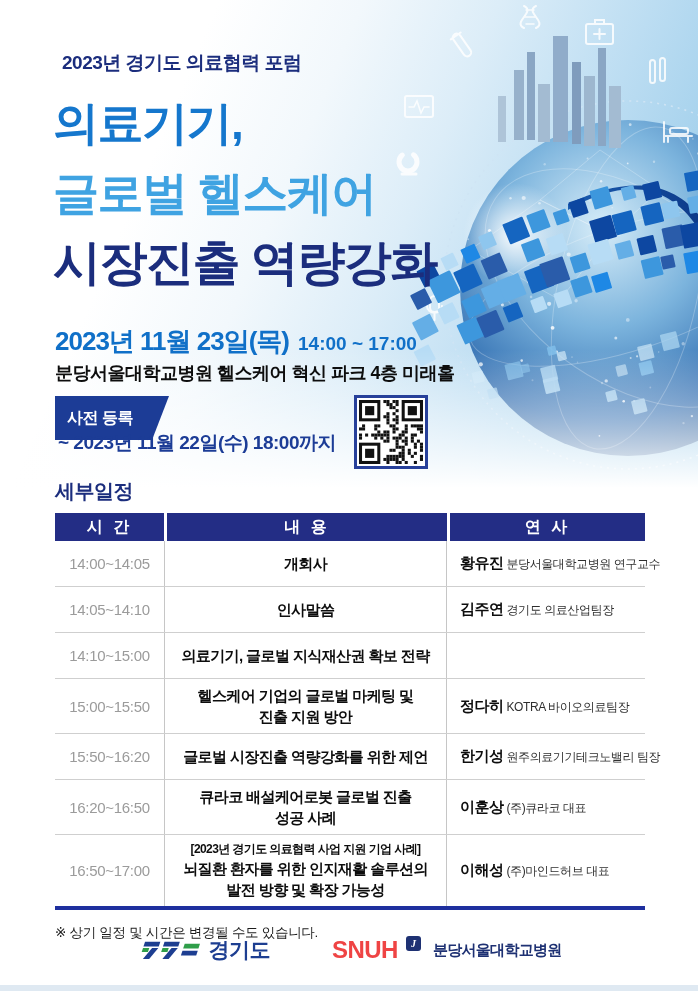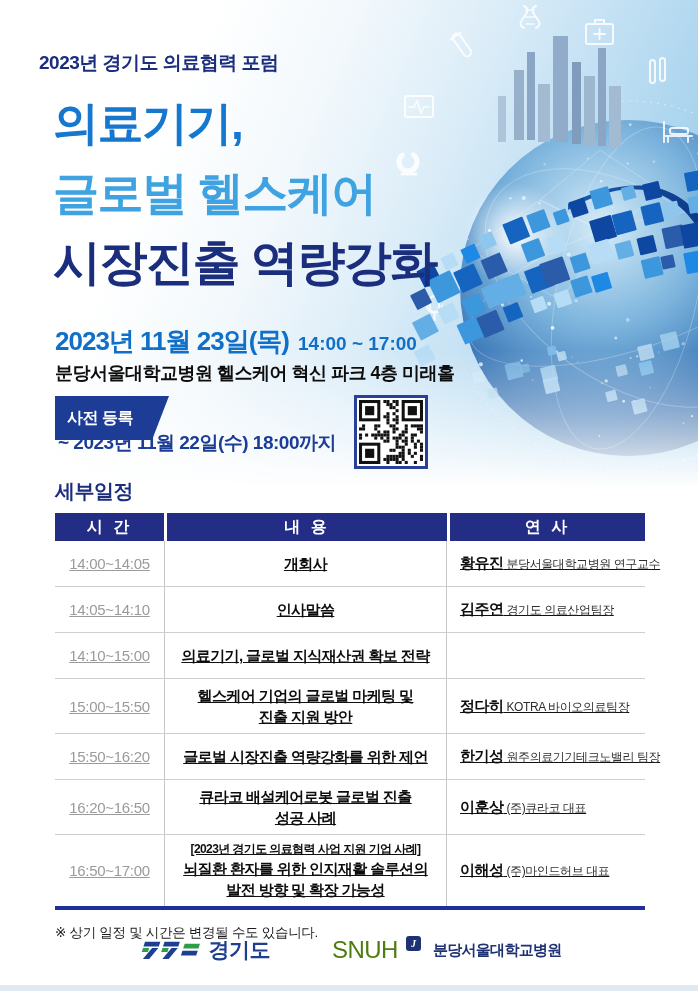--- a/index.html
+++ b/index.html
@@ -12,21 +12,21 @@
     position:absolute;left:0;top:0;width:698px;height:500px;overflow:hidden;
     background:linear-gradient(113deg,#ffffff 24%,#f2f8fc 40%,#dcedf8 55%,#bcddf2 72%,#9accea 90%,#8fc6e8 100%);
   }
   .hero-bg::after{
     content:"";position:absolute;left:0;right:0;bottom:0;height:150px;
     background:linear-gradient(to bottom,rgba(255,255,255,0) 0%,#ffffff 92%);
     pointer-events:none;
   }
   .decor-svg{position:absolute;left:0;top:0;}
   .event-label{
-    position:absolute;left:39px;top:50px;font-size:19px;font-weight:800;
+    position:absolute;left:62px;top:50px;font-size:19px;font-weight:800;
     color:var(--navy,#1b2f80);letter-spacing:-0.5px;
   }
   .title{position:absolute;left:53px;top:88px;margin:0;line-height:70px;font-weight:800;letter-spacing:-1.5px;}
   .title span{display:block;font-size:46px;}
   .title .t1{color:var(--title-blue,#1577cd);}
   .title .t2{color:var(--title-light,#3fa3e2);}
   .title .t3{color:var(--navy,#1b2b7d);font-size:48px;}
   .date-row{position:absolute;left:55px;top:324px;display:flex;align-items:baseline;gap:9px;}
   .date-main{font-size:26px;font-weight:800;color:var(--date-blue,#1070c8);letter-spacing:-1px;}
   .date-time{font-size:19px;font-weight:700;color:var(--date-blue,#1070c8);}
@@ -47,35 +47,35 @@
   .schedule h2{margin:0 0 8px 0;font-size:20px;font-weight:800;color:var(--navy,#1b2f80);letter-spacing:-0.5px;}
   .stable{border-bottom:4px solid var(--underline,#1e2f9e);}
   .thead{display:grid;grid-template-columns:109px 283px 1fr;}
   .thead .hcell{
     background:var(--table-header,#232d85);color:#fff;font-size:16px;font-weight:800;
     height:28px;display:flex;align-items:center;justify-content:center;letter-spacing:3px;
   }
   .thead .hcell + .hcell{border-left:3px solid #fff;}
   .trow{display:grid;grid-template-columns:109px 283px 1fr;min-height:45px;}
   .trow + .trow{border-top:1px solid #cfcfcf;}
-  .trow .cell{display:flex;flex-direction:column;justify-content:center;padding:6px 0;box-sizing:border-box;text-decoration:underline;}
+  .trow .cell{display:flex;flex-direction:column;justify-content:center;padding:6px 0;box-sizing:border-box;}
   .trow .time{align-items:center;color:#9b9b9b;font-size:15px;letter-spacing:-0.3px;}
   .trow .content{align-items:center;border-left:1px solid #c6c6c6;border-right:1px solid #c6c6c6;}
   .cline{font-size:15px;font-weight:800;color:#0d0d0d;white-space:nowrap;line-height:21px;letter-spacing:-0.6px;}
   .tag{font-size:12px;font-weight:800;color:#0d0d0d;white-space:nowrap;line-height:17px;letter-spacing:-0.6px;}
   .trow .speaker{align-items:flex-start;padding-left:13px;}
   .sname{font-size:15px;font-weight:800;color:#0d0d0d;letter-spacing:-0.5px;}
   .saff{font-size:12px;font-weight:500;color:#2e2e2e;letter-spacing:-0.4px;white-space:nowrap;}
   .speaker-line{white-space:nowrap;}
   .note{margin-top:14px;font-size:13.5px;color:#1c1c1c;letter-spacing:-0.3px;}
   
   .footer{position:absolute;left:0;right:0;top:936px;display:flex;justify-content:center;align-items:center;gap:62px;}
   .logo{display:flex;align-items:center;gap:8px;}
   .gg-text{font-size:21px;font-weight:800;color:#1d3e91;letter-spacing:-0.5px;}
-  .snuh-text{font-size:24px;font-weight:400;color:#4d7c0f;letter-spacing:-0.5px;}
+  .snuh-text{font-size:24px;font-weight:700;color:#ef4444;letter-spacing:-0.5px;}
   .snuh-sub{font-size:15px;font-weight:800;color:#1e3173;letter-spacing:-0.7px;margin-left:4px;}
   .bottom-strip{position:absolute;left:0;right:0;bottom:0;height:6px;background:#dfe9f2;}
 </style>
 </head>
 <body>
 
 <div class="poster">
 
   <div class="hero-bg">
     <svg class="decor-svg" width="698" height="500" viewBox="0 0 698 500">

